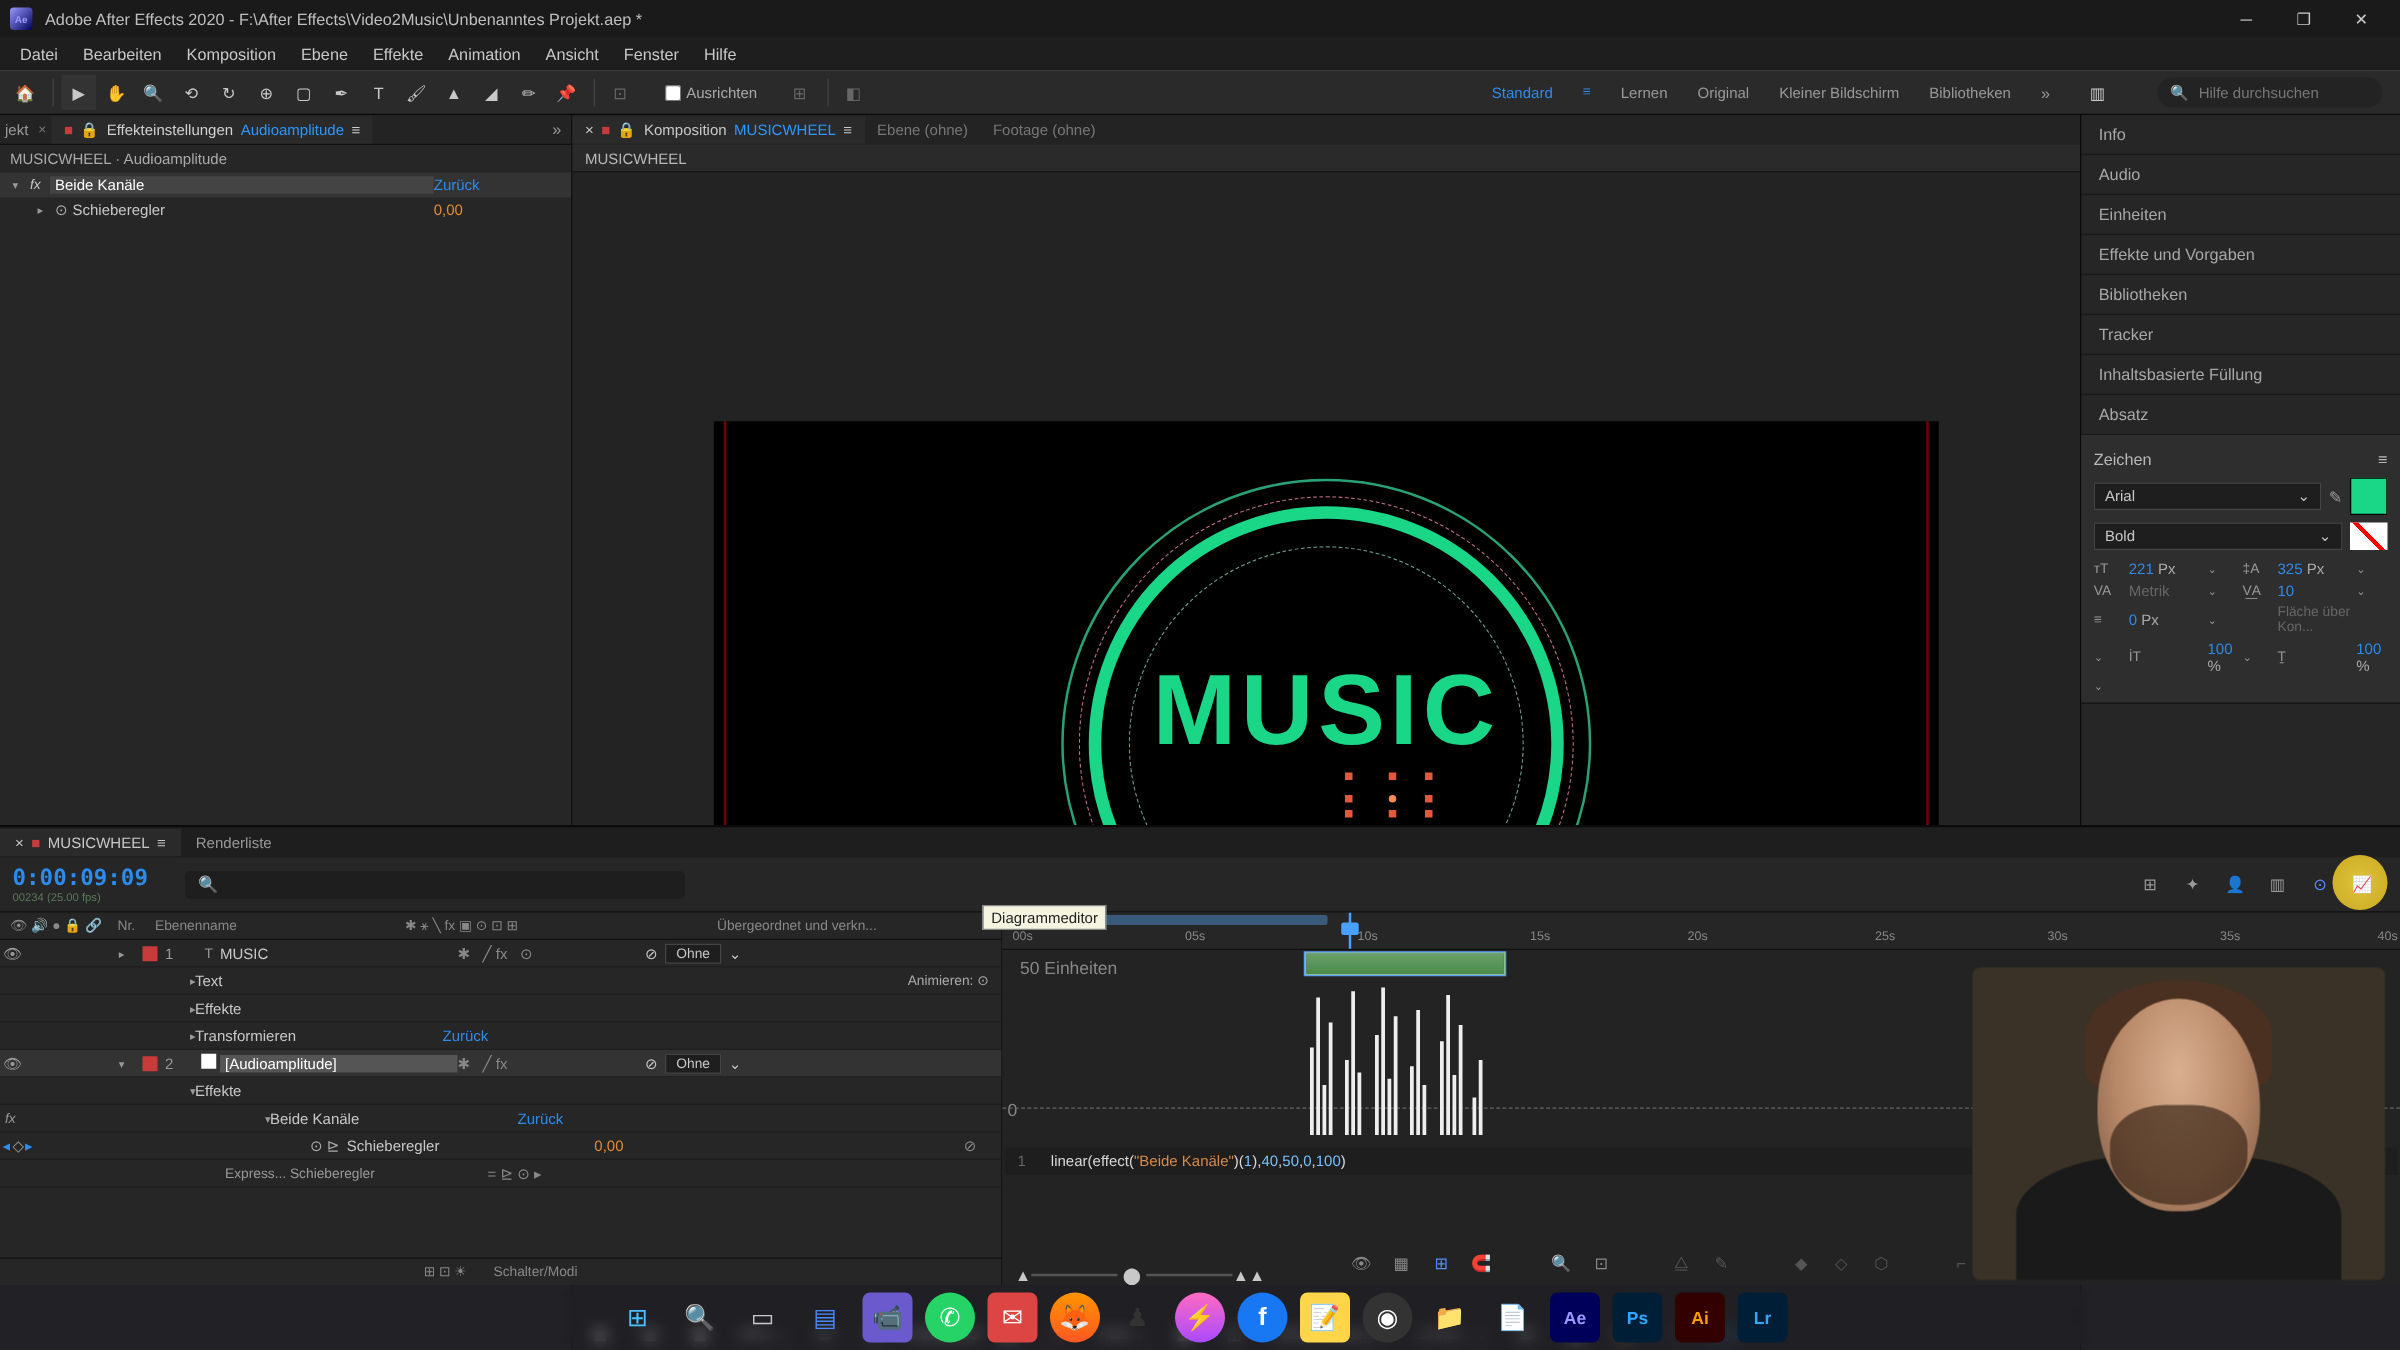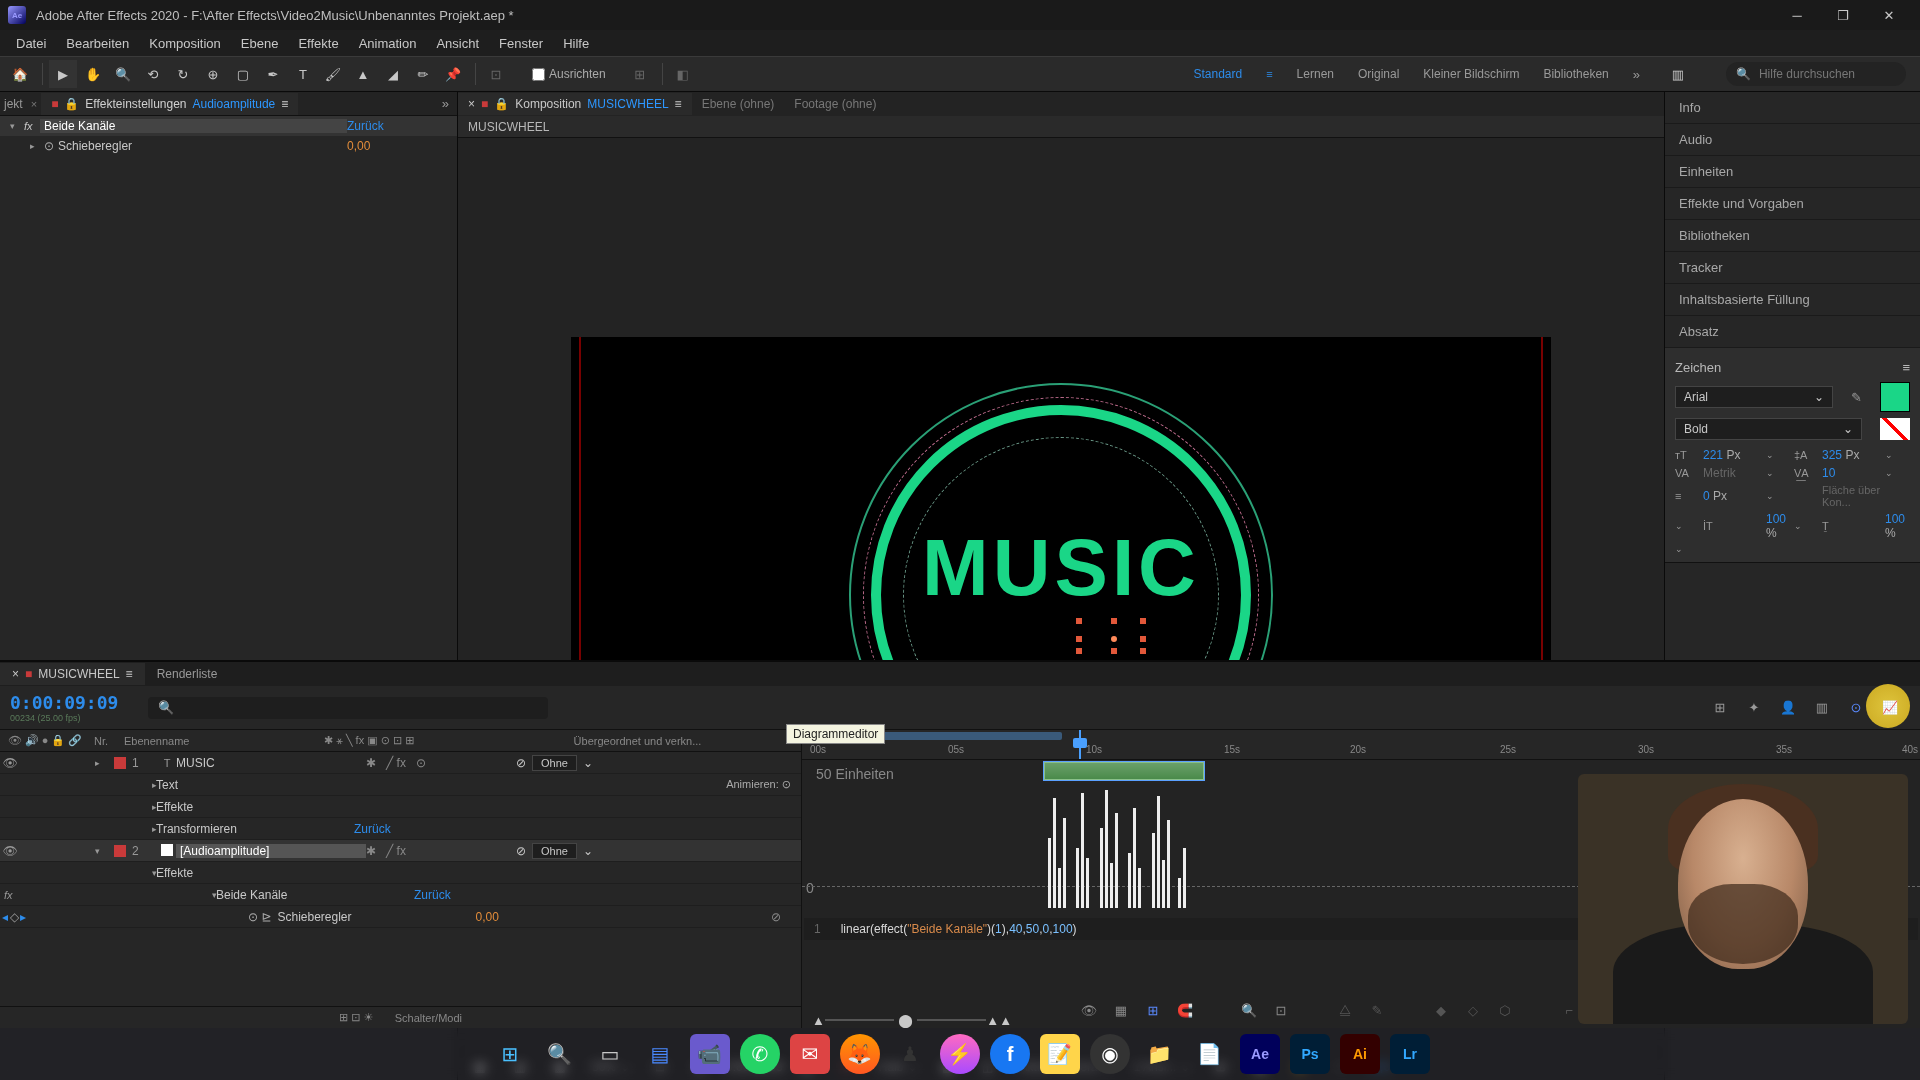--- a/index.html
+++ b/index.html
@@ -53,21 +53,21 @@
 .ring3 { position:absolute; inset:-8px; border-radius:50%; border:1px dashed #bb6a8a; }
 .music-text { position:absolute; left:50%; top:43%; transform:translate(-50%,-50%); font-size:80px; font-weight:900; color:#1ad687; letter-spacing:4px; font-family: Arial Black, Arial;}
 .sel-handles { position:absolute; left:54%; top:56%; width:70px; height:36px; }
 .sel-handles .h { position:absolute; width:6px; height:6px; background:#e2583a; }
 .viewer-footer { height:28px; background:#232323; display:flex; align-items:center; padding:0 8px; gap:10px; border-top:1px solid #111; font-size:12px; color:#a8a8a8;}
 .vf-item { display:flex; align-items:center; gap:4px;}
 .dd { padding:0 6px; color:#a8a8a8;}
 .right-panel-row { height:32px; display:flex; align-items:center; padding:0 14px; color:#a8a8a8; font-size:13px; border-bottom:1px solid #1a1a1a;}
 .char-panel { background:#2e2e2e; padding:8px 10px; border-bottom:1px solid #111;}
 .char-panel .hdr { display:flex; justify-content:space-between; align-items:center; height:22px; color:#b8b8b8; font-size:13px;}
-.char-row { display:flex; align-items:center; gap:18px; margin-top:6px; height:26px;}
+.char-row { display:flex; align-items:center; gap:6px; margin-top:6px; height:26px;}
 .char-select { flex:1; background:#1e1e1e; height:22px; display:flex; align-items:center; padding:0 8px; color:#c8c8c8; font-size:12px; border:1px solid #444;}
 .swatch { width:30px; height:30px; background:#1ad687; border:1px solid #000;}
 .char-grid { display:grid; grid-template-columns: 20px 55px 20px 20px 55px 20px; gap:4px 8px; align-items:center; margin-top:6px; font-size:12px;}
 .char-grid .ic { color:#999; font-size:11px;}
 .char-grid .num { color:#2d8ceb;}
 .char-grid .arr { color:#999; font-size:9px;}
 .char-grid .dim { color:#666;}
 .timeline-area { height: 380px; background:#232323; display:flex; flex-direction:column; border-top:2px solid #0a0a0a;}
 .tl-tabs { height:24px; background:#1e1e1e; display:flex; align-items:center;}
 .tl-tab { padding:4px 12px; font-size:12px; color:#999; display:flex; align-items:center; gap:6px;}
@@ -207,20 +207,21 @@
       <div class="panel-tab active">
         <span style="color:#c93a3a">■</span>
         <span>🔒</span>
         <span>Effekteinstellungen</span>
         <span class="link-text">Audioamplitude</span>
         <span>≡</span>
       </div>
       <span style="margin-left:auto;padding:0 8px;color:#999">»</span>
     </div>
     <div class="effects-panel">
+      <div class="effects-header">MUSICWHEEL · Audioamplitude</div>
       <div class="prop-row" style="background:#333">
         <span class="arrow">▾</span>
           <span class="fx">fx</span>
         <span class="name sel">Beide Kanäle</span>
         <span class="val link">Zurück</span>
       </div>
       <div class="prop-row" style="padding-left:30px">
         <span class="arrow">▸</span>
           <span style="width:14px;color:#aaa">⊙</span>
         <span class="name">Schieberegler</span>
@@ -445,20 +446,25 @@
       <div class="layer-row">
           <span style="width:10px;color:#2d8ceb;padding-left:2px">◂</span>
           <span style="width:10px;color:#999">◇</span>
           <span style="width:10px;color:#2d8ceb">▸</span>
           <span style="width:110px"></span>
           <span class="tw sublayer3"></span>
           <span style="color:#aaa">⊙ ⊵</span>
           <span class="lname" style="margin-left:6px">Schieberegler</span>
           <span class="prop-val org">0,00</span>
           <span style="margin-left:auto;padding-right:20px;color:#888">⊘</span>
+        </div>
+      <div class="layer-row">
+          <span style="width:180px"></span>
+          <span class="lname" style="font-size:11px;color:#999">Express... Schieberegler</span>
+          <span style="margin-left:20px;color:#888;font-size:12px">= ⊵ ⊙ ▸</span>
         </div>
       <div style="flex:1"></div>
       <div class="tl-footer-left">⊞ ⊡ ☀ &nbsp;&nbsp;&nbsp;&nbsp;&nbsp;&nbsp; <span>Schalter/Modi</span></div>
     </div>
     <div class="tl-right">
       <div class="ruler">
         <div class="work-area"></div>
         <div class="cti" style="left:277px"></div>
         <div class="tick" style="left:8px">00s</div>
         <div class="tick" style="left:146px">05s</div>

